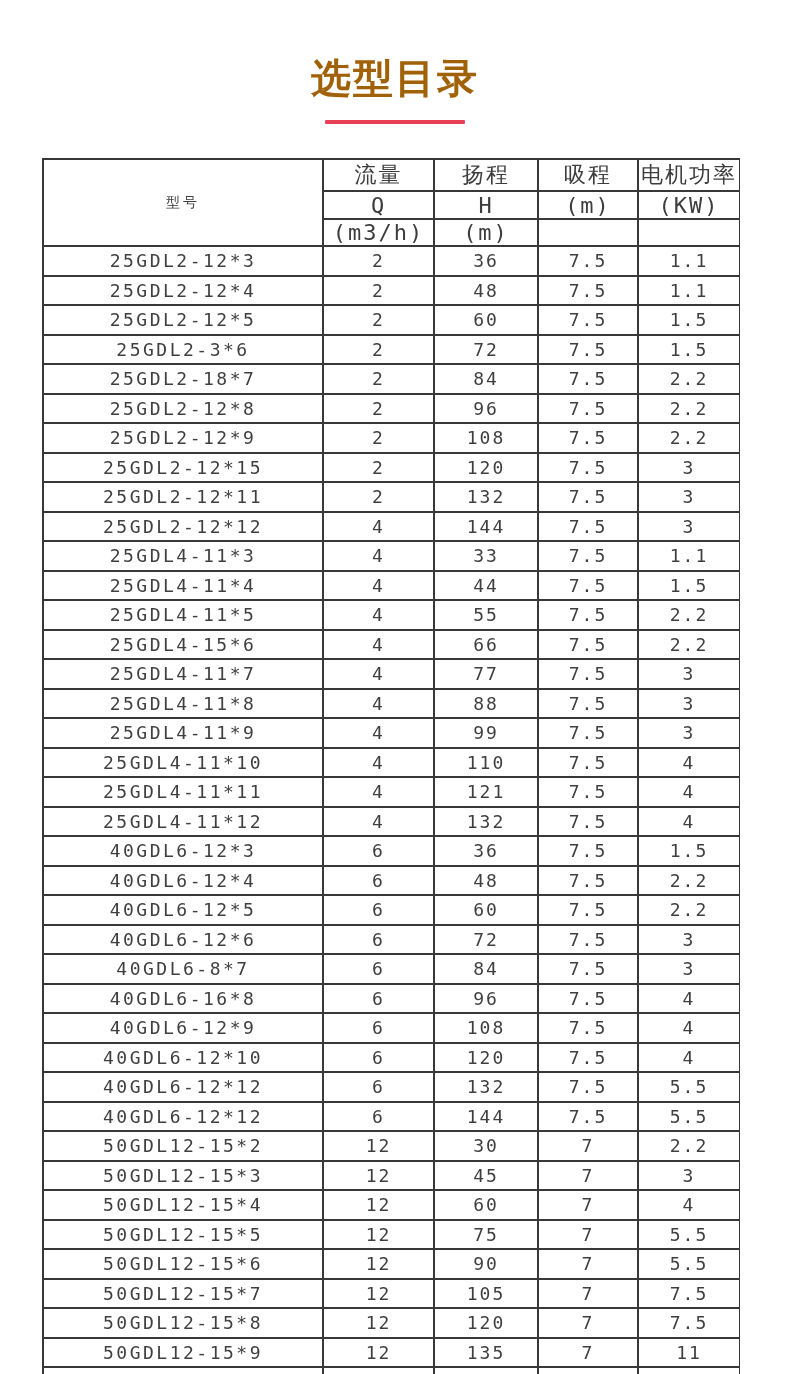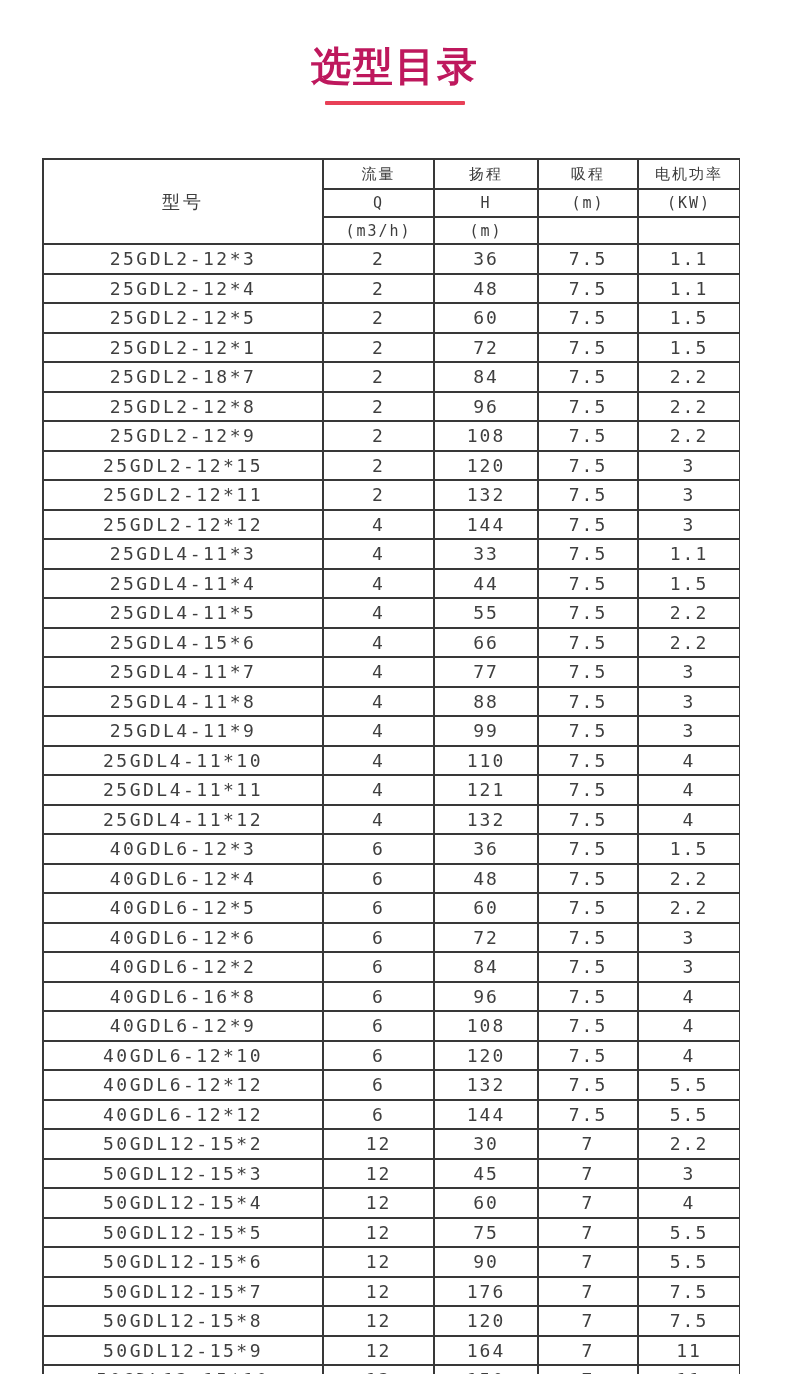--- a/index.html
+++ b/index.html
@@ -10,28 +10,28 @@
   .page {
     position: relative;
     width: 790px;
     height: 1374px;
     background: #ffffff;
     overflow: hidden;
     font-family: "DejaVu Sans Mono", monospace;
     color: #3d3d3d;
   }
   .title {
-    margin: 4px;
+    margin: 16px;
     padding-top: 36px;
     text-align: center;
     font-family: "DejaVu Sans", sans-serif;
     font-size: 40px;
     font-weight: bold;
     letter-spacing: 2px;
-    color: #be185d;
+    color: #a16207;
     line-height: 1.3;
   }
   .underline {
     width: 140px;
     height: 4px;
     margin: 9px auto 0 auto;
     background: #e84057;
     border-radius: 1px;
   }
   .tbl-wrap {
@@ -50,29 +50,29 @@
   th, td {
     border: 2px solid #383838;
     padding: 0;
     text-align: center;
     vertical-align: middle;
     font-weight: normal;
     white-space: nowrap;
     overflow: hidden;
   }
   thead th {
-    font-size: 15px;
+    font-size: 22px;
     letter-spacing: 2px;
     color: #3d3d3d;
   }
   thead tr.h1 th { height: 28px; }
   thead tr.h2 th { height: 26px; }
   thead tr.h3 th { height: 25px; }
   th.th-model {
-    font-size: 18px;
+    font-size: 14px;
     letter-spacing: 3px;
   }
   tbody td {
     height: 27.5px;
     font-size: 18px;
     letter-spacing: 2px;
     color: #3f3f3f;
   }
   tbody td.c-model {
     letter-spacing: 2.5px;
@@ -132,21 +132,21 @@
             <td class="c-num">1.1</td>
           </tr>
           <tr>
             <td class="c-model">25GDL2-12*5</td>
             <td class="c-num">2</td>
             <td class="c-num">60</td>
             <td class="c-num">7.5</td>
             <td class="c-num">1.5</td>
           </tr>
           <tr>
-            <td class="c-model">25GDL2-12*1</td>
+            <td class="c-model">25GDL2-3*6</td>
             <td class="c-num">2</td>
             <td class="c-num">72</td>
             <td class="c-num">7.5</td>
             <td class="c-num">1.5</td>
           </tr>
           <tr>
             <td class="c-model">25GDL2-18*7</td>
             <td class="c-num">2</td>
             <td class="c-num">84</td>
             <td class="c-num">7.5</td>
@@ -279,21 +279,21 @@
             <td class="c-num">2.2</td>
           </tr>
           <tr>
             <td class="c-model">40GDL6-12*6</td>
             <td class="c-num">6</td>
             <td class="c-num">72</td>
             <td class="c-num">7.5</td>
             <td class="c-num">3</td>
           </tr>
           <tr>
-            <td class="c-model">40GDL6-12*2</td>
+            <td class="c-model">40GDL6-8*7</td>
             <td class="c-num">6</td>
             <td class="c-num">84</td>
             <td class="c-num">7.5</td>
             <td class="c-num">3</td>
           </tr>
           <tr>
             <td class="c-model">40GDL6-16*8</td>
             <td class="c-num">6</td>
             <td class="c-num">96</td>
             <td class="c-num">7.5</td>
@@ -358,35 +358,35 @@
           <tr>
             <td class="c-model">50GDL12-15*6</td>
             <td class="c-num">12</td>
             <td class="c-num">90</td>
             <td class="c-num">7</td>
             <td class="c-num">5.5</td>
           </tr>
           <tr>
             <td class="c-model">50GDL12-15*7</td>
             <td class="c-num">12</td>
-            <td class="c-num">176</td>
+            <td class="c-num">105</td>
             <td class="c-num">7</td>
             <td class="c-num">7.5</td>
           </tr>
           <tr>
             <td class="c-model">50GDL12-15*8</td>
             <td class="c-num">12</td>
             <td class="c-num">120</td>
             <td class="c-num">7</td>
             <td class="c-num">7.5</td>
           </tr>
           <tr>
             <td class="c-model">50GDL12-15*9</td>
             <td class="c-num">12</td>
-            <td class="c-num">164</td>
+            <td class="c-num">135</td>
             <td class="c-num">7</td>
             <td class="c-num">11</td>
           </tr>
           <tr>
             <td class="c-model">50GDL12-15*10</td>
             <td class="c-num">12</td>
             <td class="c-num">150</td>
             <td class="c-num">7</td>
             <td class="c-num">11</td>
           </tr>

